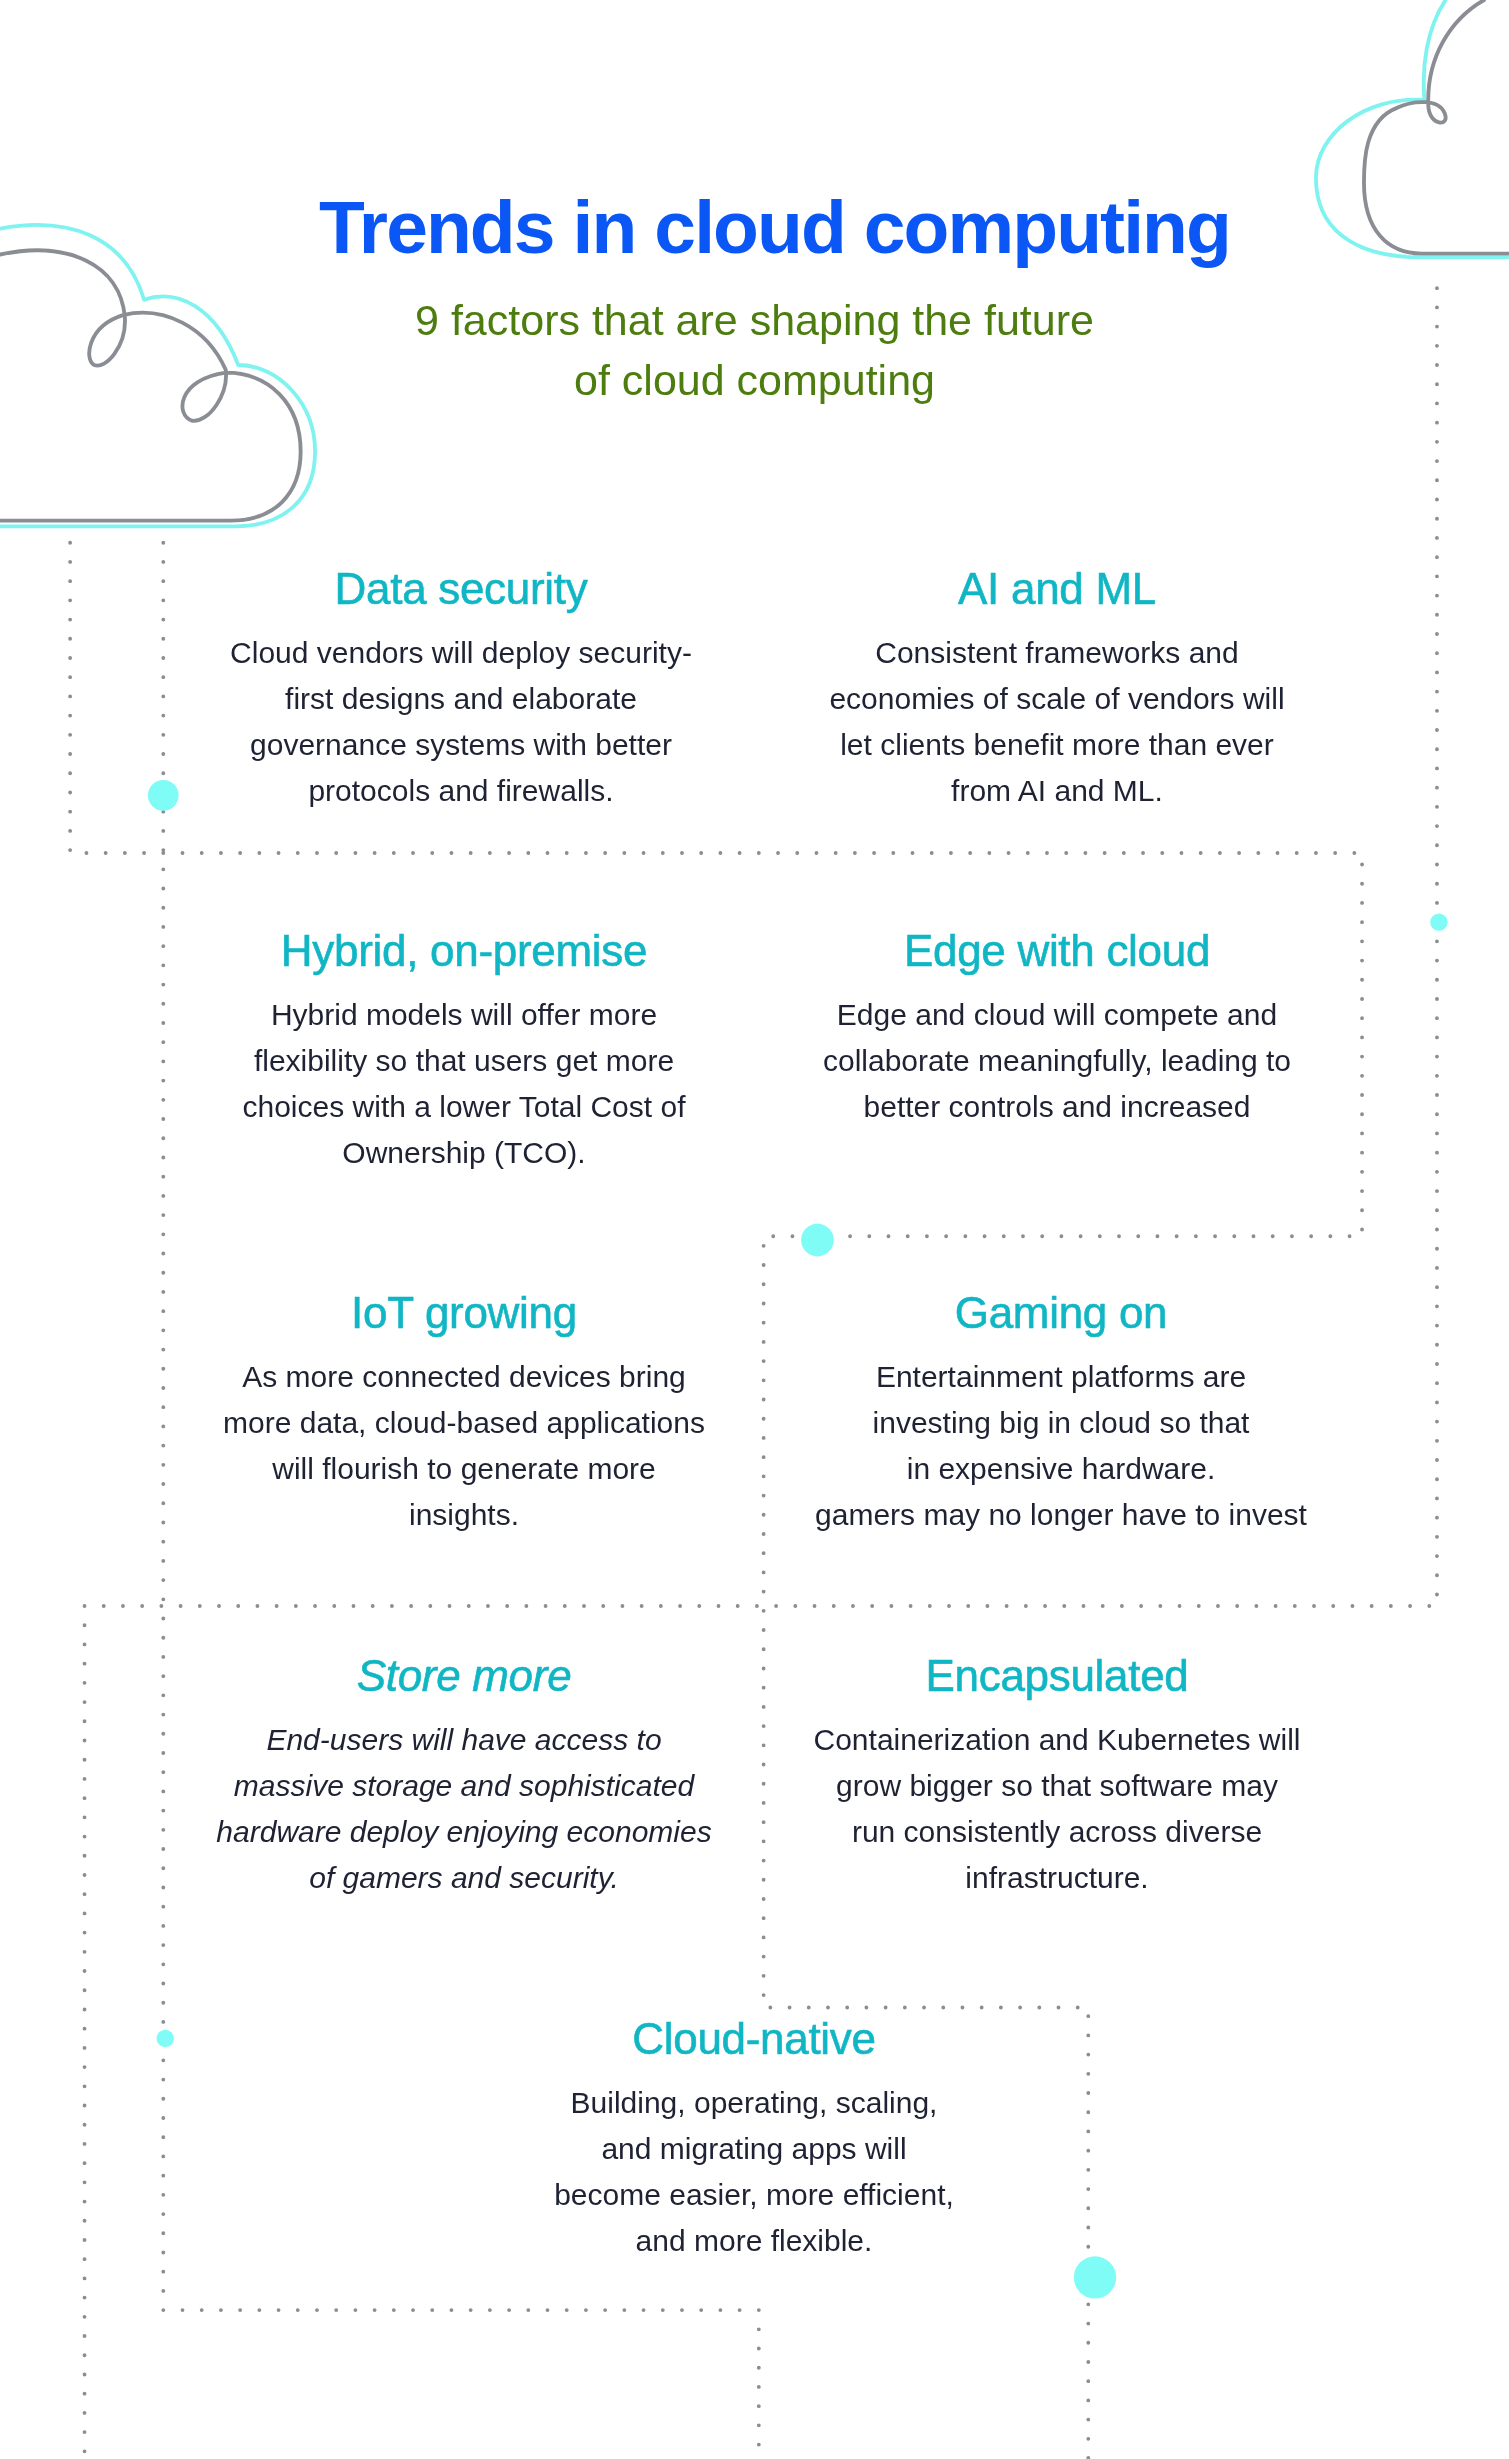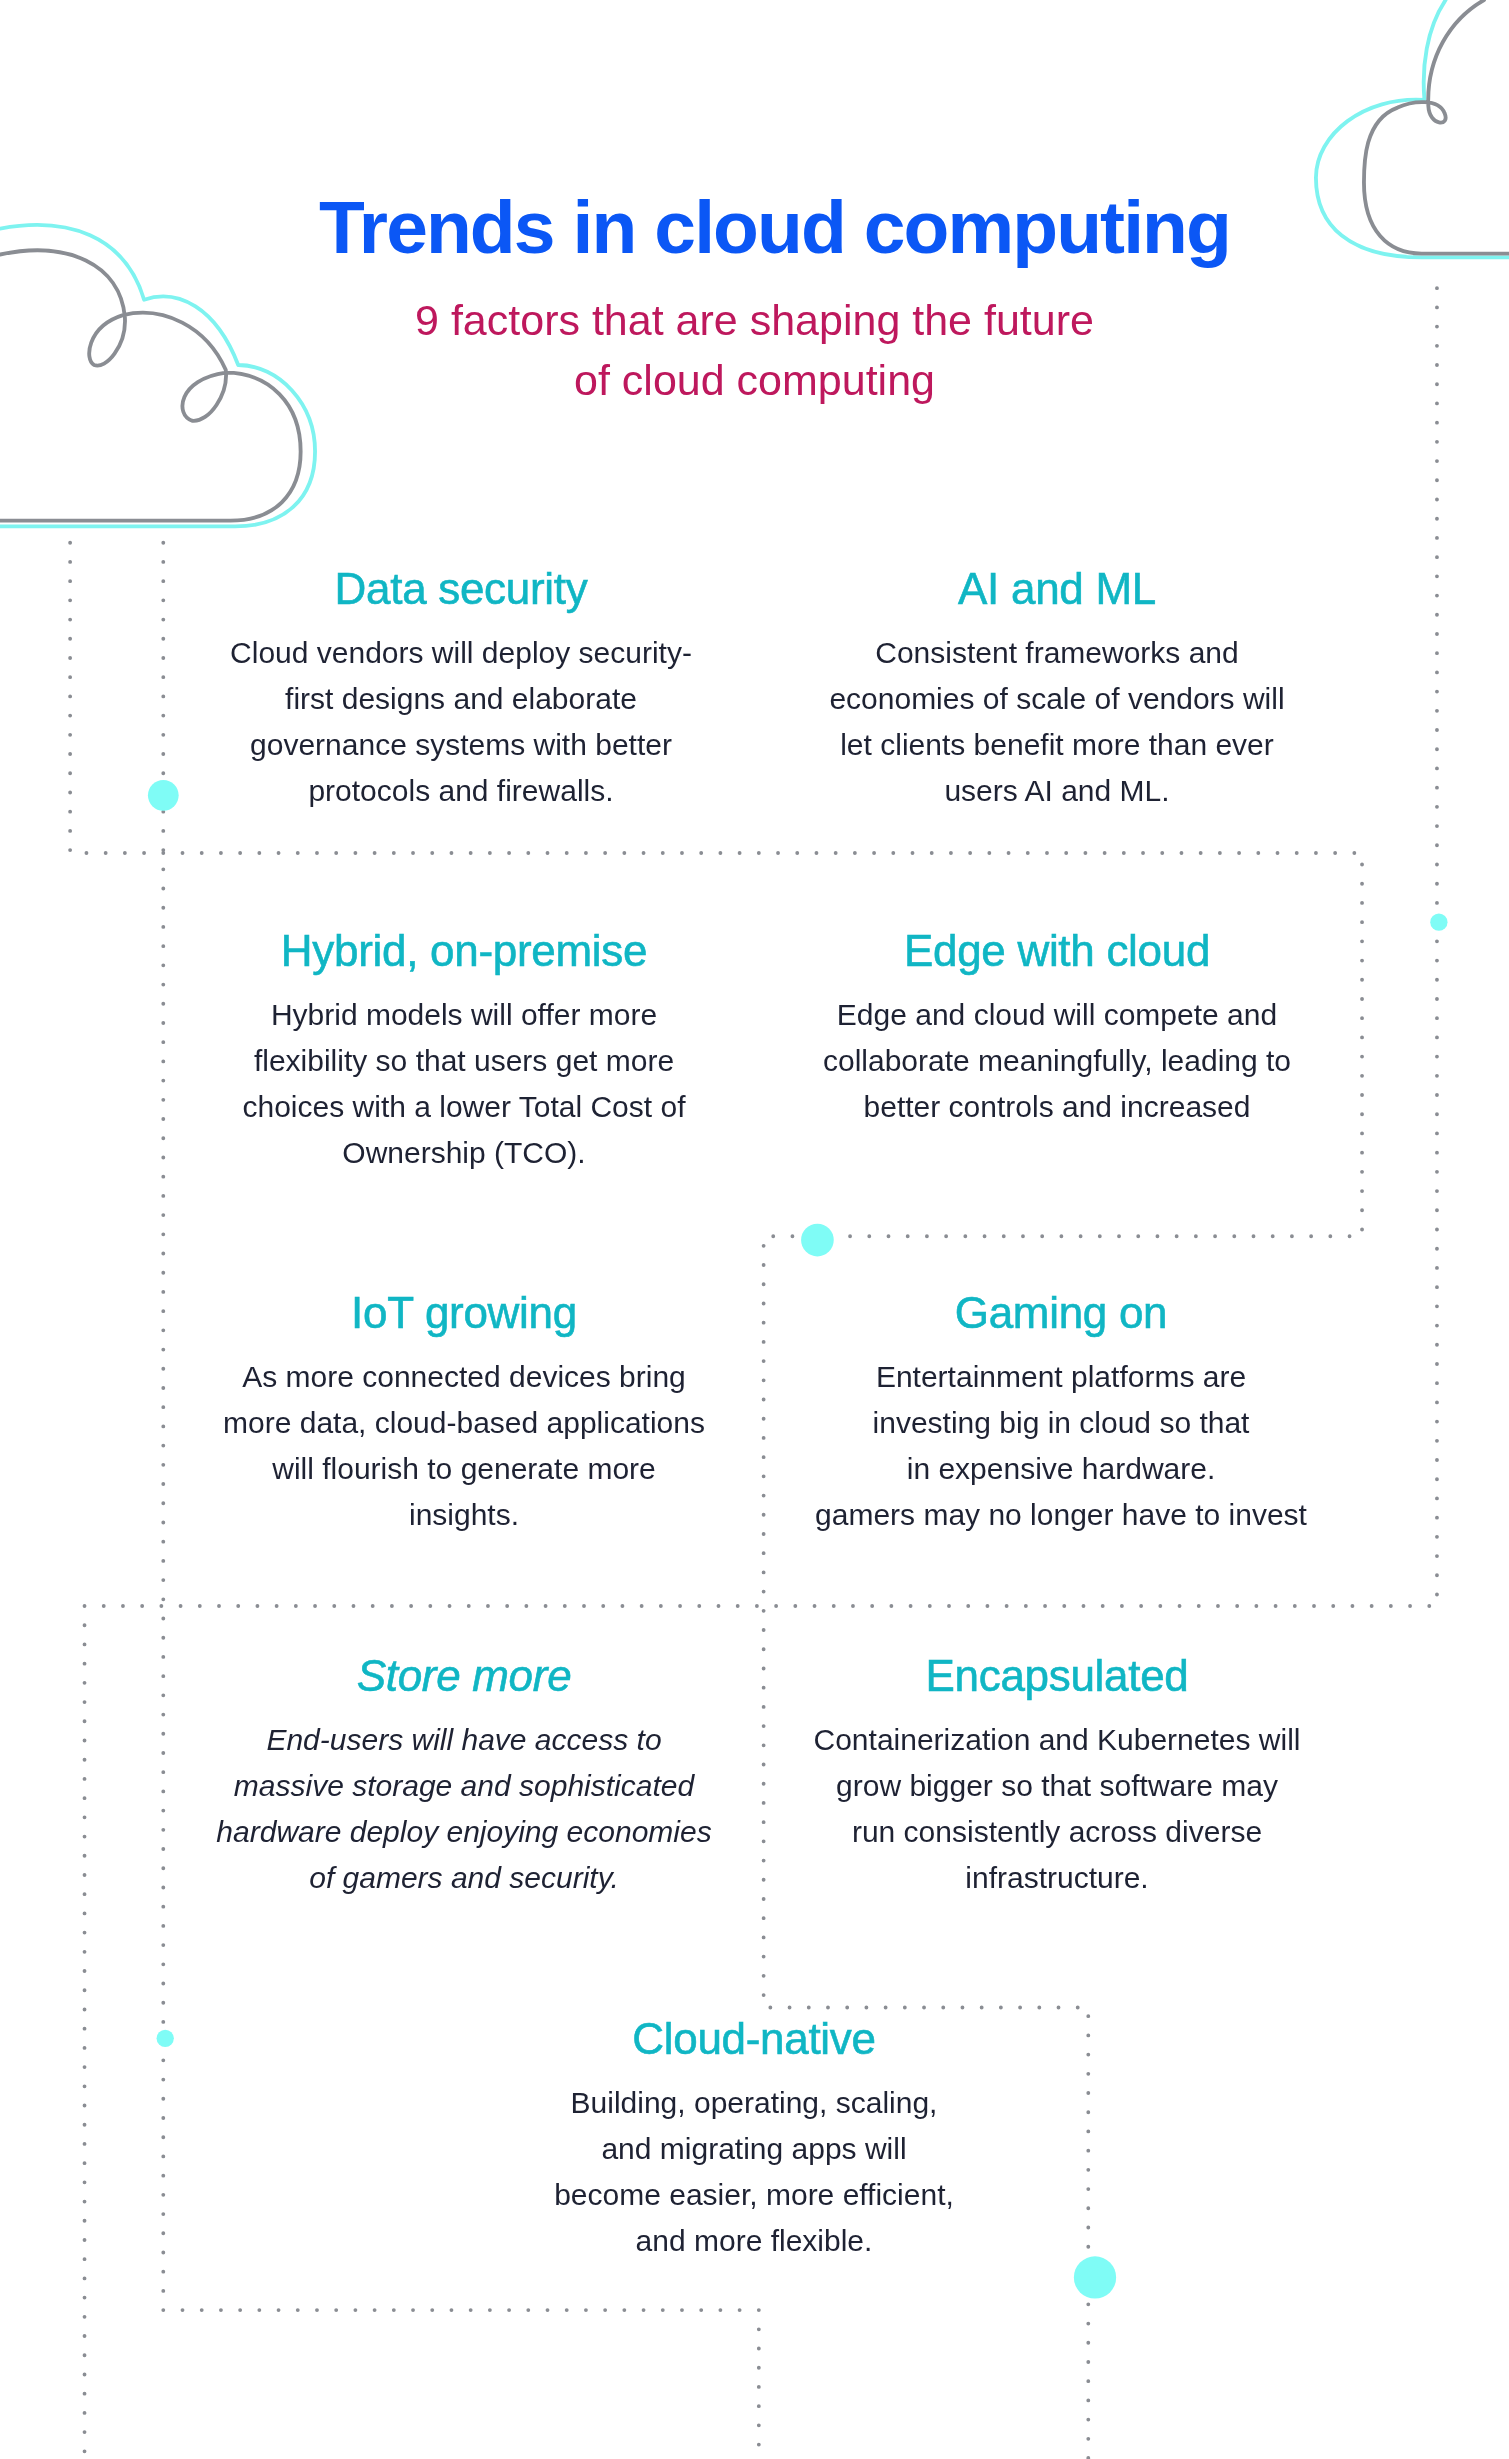--- a/index.html
+++ b/index.html
@@ -2,21 +2,21 @@
 <html><head>
 <meta charset="utf-8">
 <style>
   html, body { margin: 0; padding: 0; background: #ffffff; }
   body { width: 1509px; height: 2459px; position: relative; overflow: hidden;
          font-family: "Liberation Sans", "DejaVu Sans", sans-serif; }
   .deco { position: absolute; left: 0; top: 0; width: 1509px; height: 2459px; pointer-events: none; }
   .title { position: absolute; left: 0; width: 1509px; top: 184px; text-align: center;
            font-size: 75px; font-weight: 700; letter-spacing: -1.9px; color: #0b57f5; margin: 0; padding-left: 20px; }
   .subtitle { position: absolute; left: 0; width: 1509px; top: 290px; text-align: center;
-              font-size: 43px; line-height: 60px; color: #be185d; margin: 0; }
+              font-size: 43px; line-height: 60px; color: #4d7c0f; margin: 0; }
   .subtitle span { display: block; }
   .card { position: absolute; width: 576px; text-align: center; }
   .card h2 { margin: 0; font-size: 44px; font-weight: 400; color: #10b6c4;
              line-height: 58px; letter-spacing: -0.3px; -webkit-text-stroke: 0.6px #10b6c4; }
   .card p { margin: 11.5px 0 0 0; font-size: 30px; line-height: 46px; color: #1e2233; }
   .card p span { display: block; white-space: nowrap; }
 </style>
 </head>
 <body>
 
@@ -65,21 +65,21 @@
     <span>protocols and firewalls.</span>
   </p>
 </div>
 
 <div class="card" style="left:769px; top:560px;">
   <h2>AI and ML</h2>
   <p>
     <span>Consistent frameworks and</span>
     <span>economies of scale of vendors will</span>
     <span>let clients benefit more than ever</span>
-    <span>users AI and ML.</span>
+    <span>from AI and ML.</span>
   </p>
 </div>
 
 <div class="card" style="left:176px; top:922px;">
   <h2>Hybrid, on-premise</h2>
   <p>
     <span>Hybrid models will offer more</span>
     <span>flexibility so that users get more</span>
     <span>choices with a lower Total Cost of</span>
     <span>Ownership (TCO).</span>

